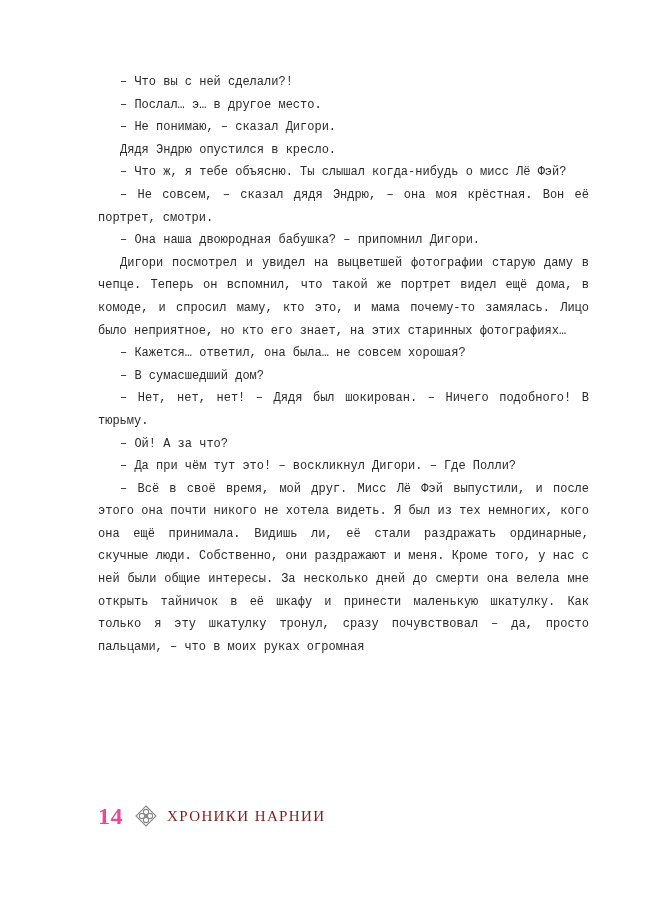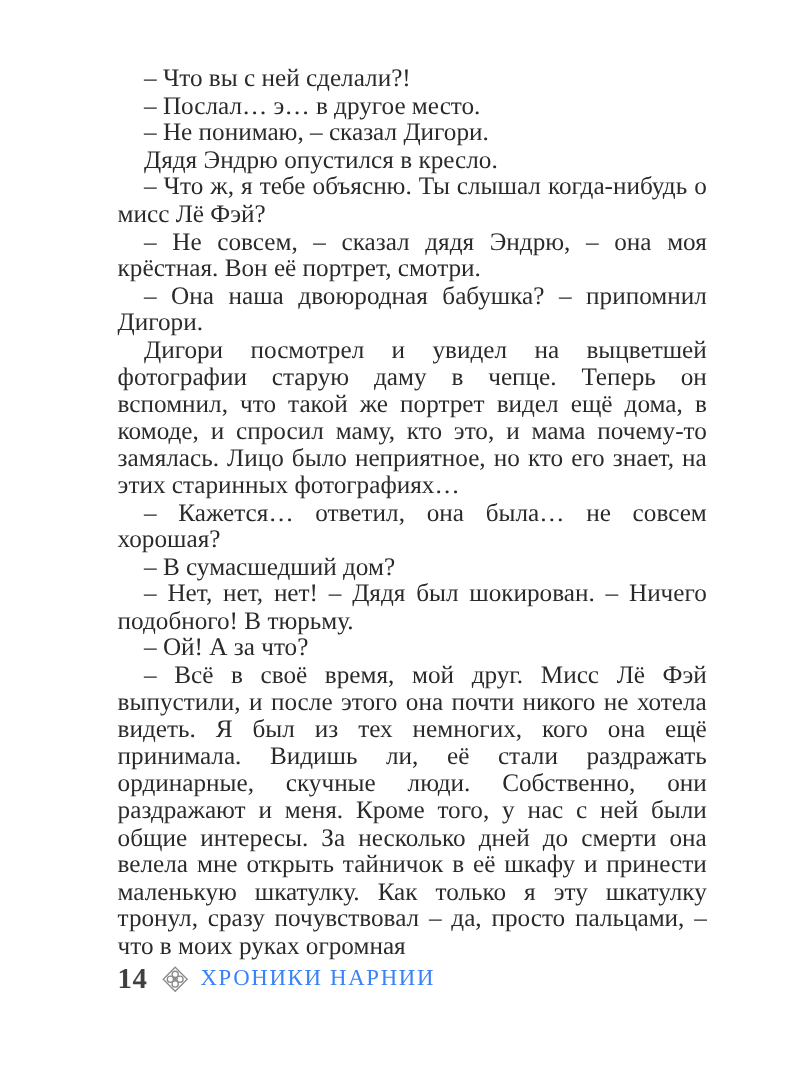--- a/index.html
+++ b/index.html
@@ -1,47 +1,48 @@
 <!DOCTYPE html>
 <html><head>
 <meta charset="utf-8">
 <style>
   html, body { margin: 0; padding: 0; background: #ffffff; }
   body { width: 668px; height: 900px; position: relative; overflow: hidden; }
   .page {
-    position: absolute; left: 98px; top: 54px; width: 491px;
-    font-family: Liberation Serif, serif;
-    font-size: 21px; line-height: 22.6px; color: #2a2a2a;
+    position: absolute; left: 98px; top: 71px; width: 491px;
+    font-family: Liberation Mono, monospace;
+    font-size: 12px; line-height: 22.6px; color: #2a2a2a;
   }
   .para { margin: 0; text-indent: 22px; text-align: justify; text-align-last: left; }
   .footer {
     position: absolute; left: 98px; top: 800px; height: 32px;
     display: flex; align-items: center;
     font-family: "Liberation Serif", "DejaVu Serif", serif;
   }
-  .page-num { font-size: 24px; font-weight: bold; color: #404040; letter-spacing: 0.5px; }
+  .page-num { font-size: 24px; font-weight: bold; color: #ec4899; letter-spacing: 0.5px; }
   .ornament { width: 22px; height: 22px; margin: 0 10px 0 12px; display: inline-block; }
-  .running-title { font-size: 19px; letter-spacing: 1.4px; color: #3b82f6; }
+  .running-title { font-size: 15px; letter-spacing: 1.4px; color: #7f1d1d; }
 </style>
 </head>
 <body>
 
 <div class="page">
   <p class="para">– Что вы с ней сделали?!</p>
   <p class="para">– Послал… э… в другое место.</p>
   <p class="para">– Не понимаю, – сказал Дигори.</p>
   <p class="para">Дядя Эндрю опустился в кресло.</p>
   <p class="para">– Что ж, я тебе объясню. Ты слышал когда-нибудь о мисс Лё Фэй?</p>
   <p class="para">– Не совсем, – сказал дядя Эндрю, – она моя крёстная. Вон её портрет, смотри.</p>
   <p class="para">– Она наша двоюродная бабушка? – припомнил Дигори.</p>
   <p class="para">Дигори посмотрел и увидел на выцветшей фотографии старую даму в чепце. Теперь он вспомнил, что такой же портрет видел ещё дома, в комоде, и спросил маму, кто это, и мама почему-то замялась. Лицо было неприятное, но кто его знает, на этих старинных фотографиях…</p>
   <p class="para">– Кажется… ответил, она была… не совсем хорошая?</p>
   <p class="para">– В сумасшедший дом?</p>
   <p class="para">– Нет, нет, нет! – Дядя был шокирован. – Ничего подобного! В тюрьму.</p>
   <p class="para">– Ой! А за что?</p>
+  <p class="para">– Да при чём тут это! – воскликнул Дигори. – Где Полли?</p>
   <p class="para">– Всё в своё время, мой друг. Мисс Лё Фэй выпустили, и после этого она почти никого не хотела видеть. Я был из тех немногих, кого она ещё принимала. Видишь ли, её стали раздражать ординарные, скучные люди. Собственно, они раздражают и меня. Кроме того, у нас с ней были общие интересы. За несколько дней до смерти она велела мне открыть тайничок в её шкафу и принести маленькую шкатулку. Как только я эту шкатулку тронул, сразу почувствовал – да, просто пальцами, – что в моих руках огромная</p>
 </div>
 
 <div class="footer">
   <span class="page-num">14</span>
   <span class="ornament">
     <svg viewBox="0 0 22 22" width="22" height="22">
       <g fill="none" stroke="#8a8a8a" stroke-width="1.1">
         <path d="M11 1 L21 11 L11 21 L1 11 Z"></path>
         <circle cx="11" cy="7" r="2.6"></circle>

